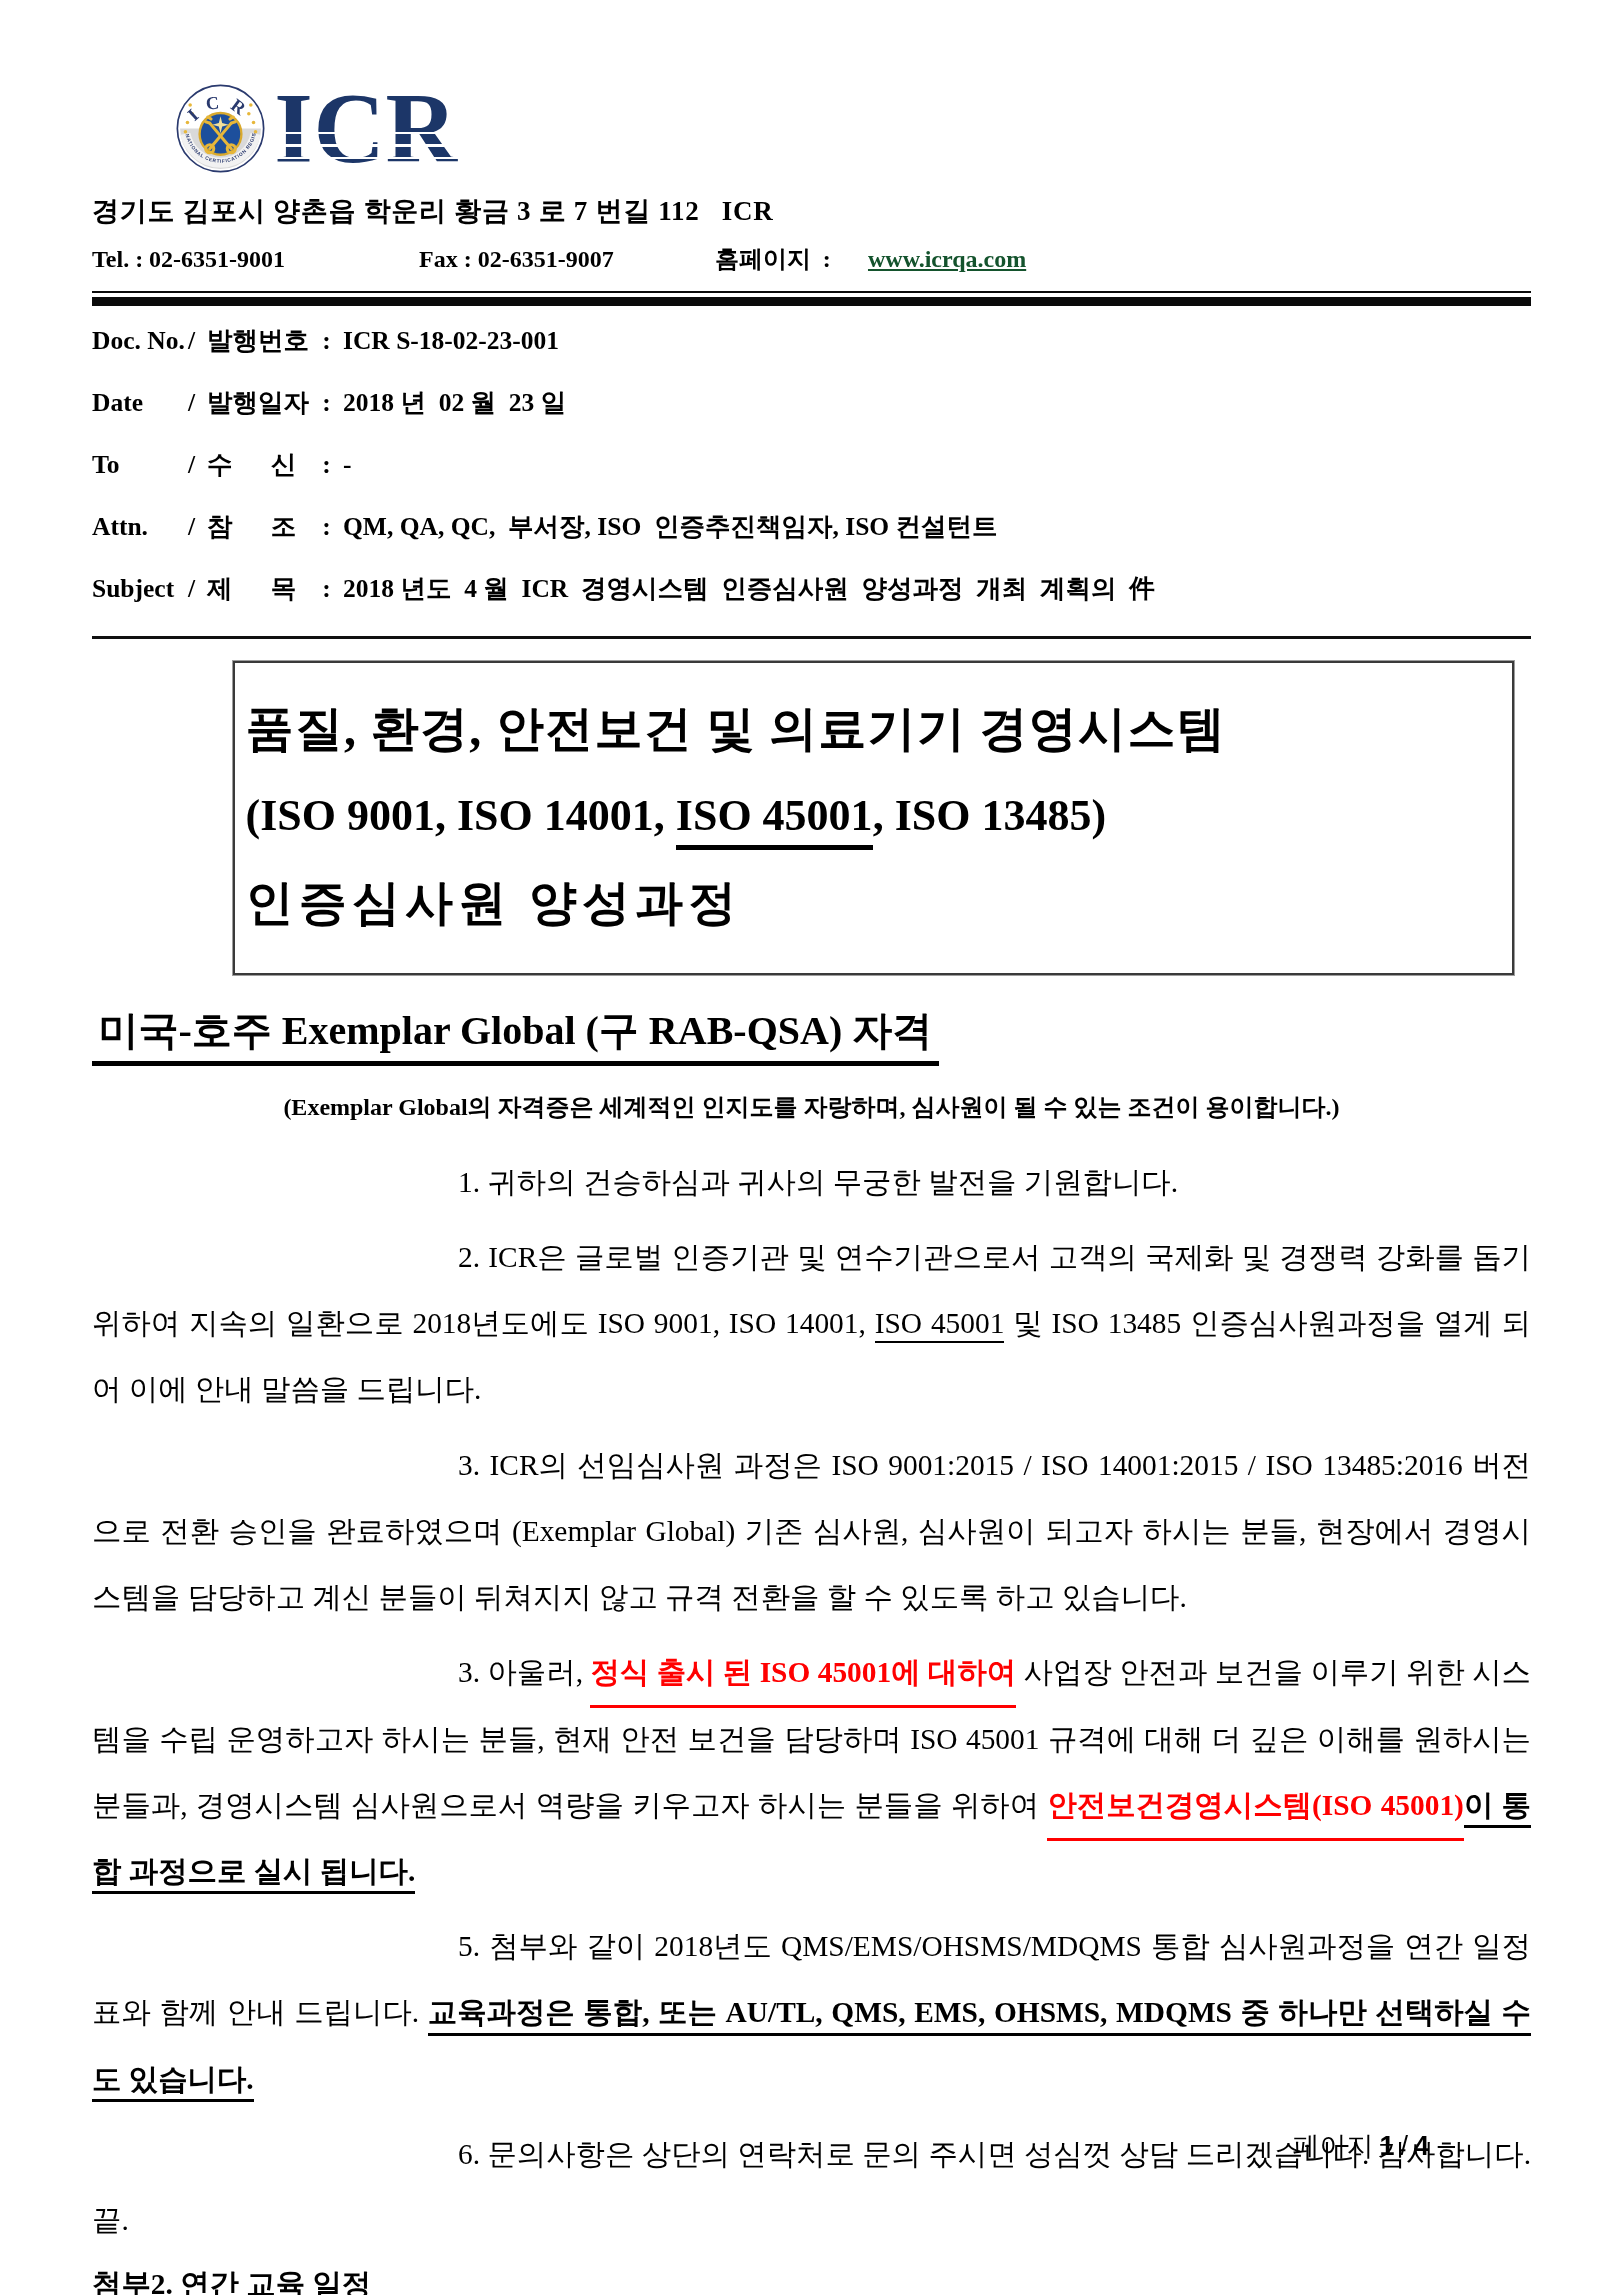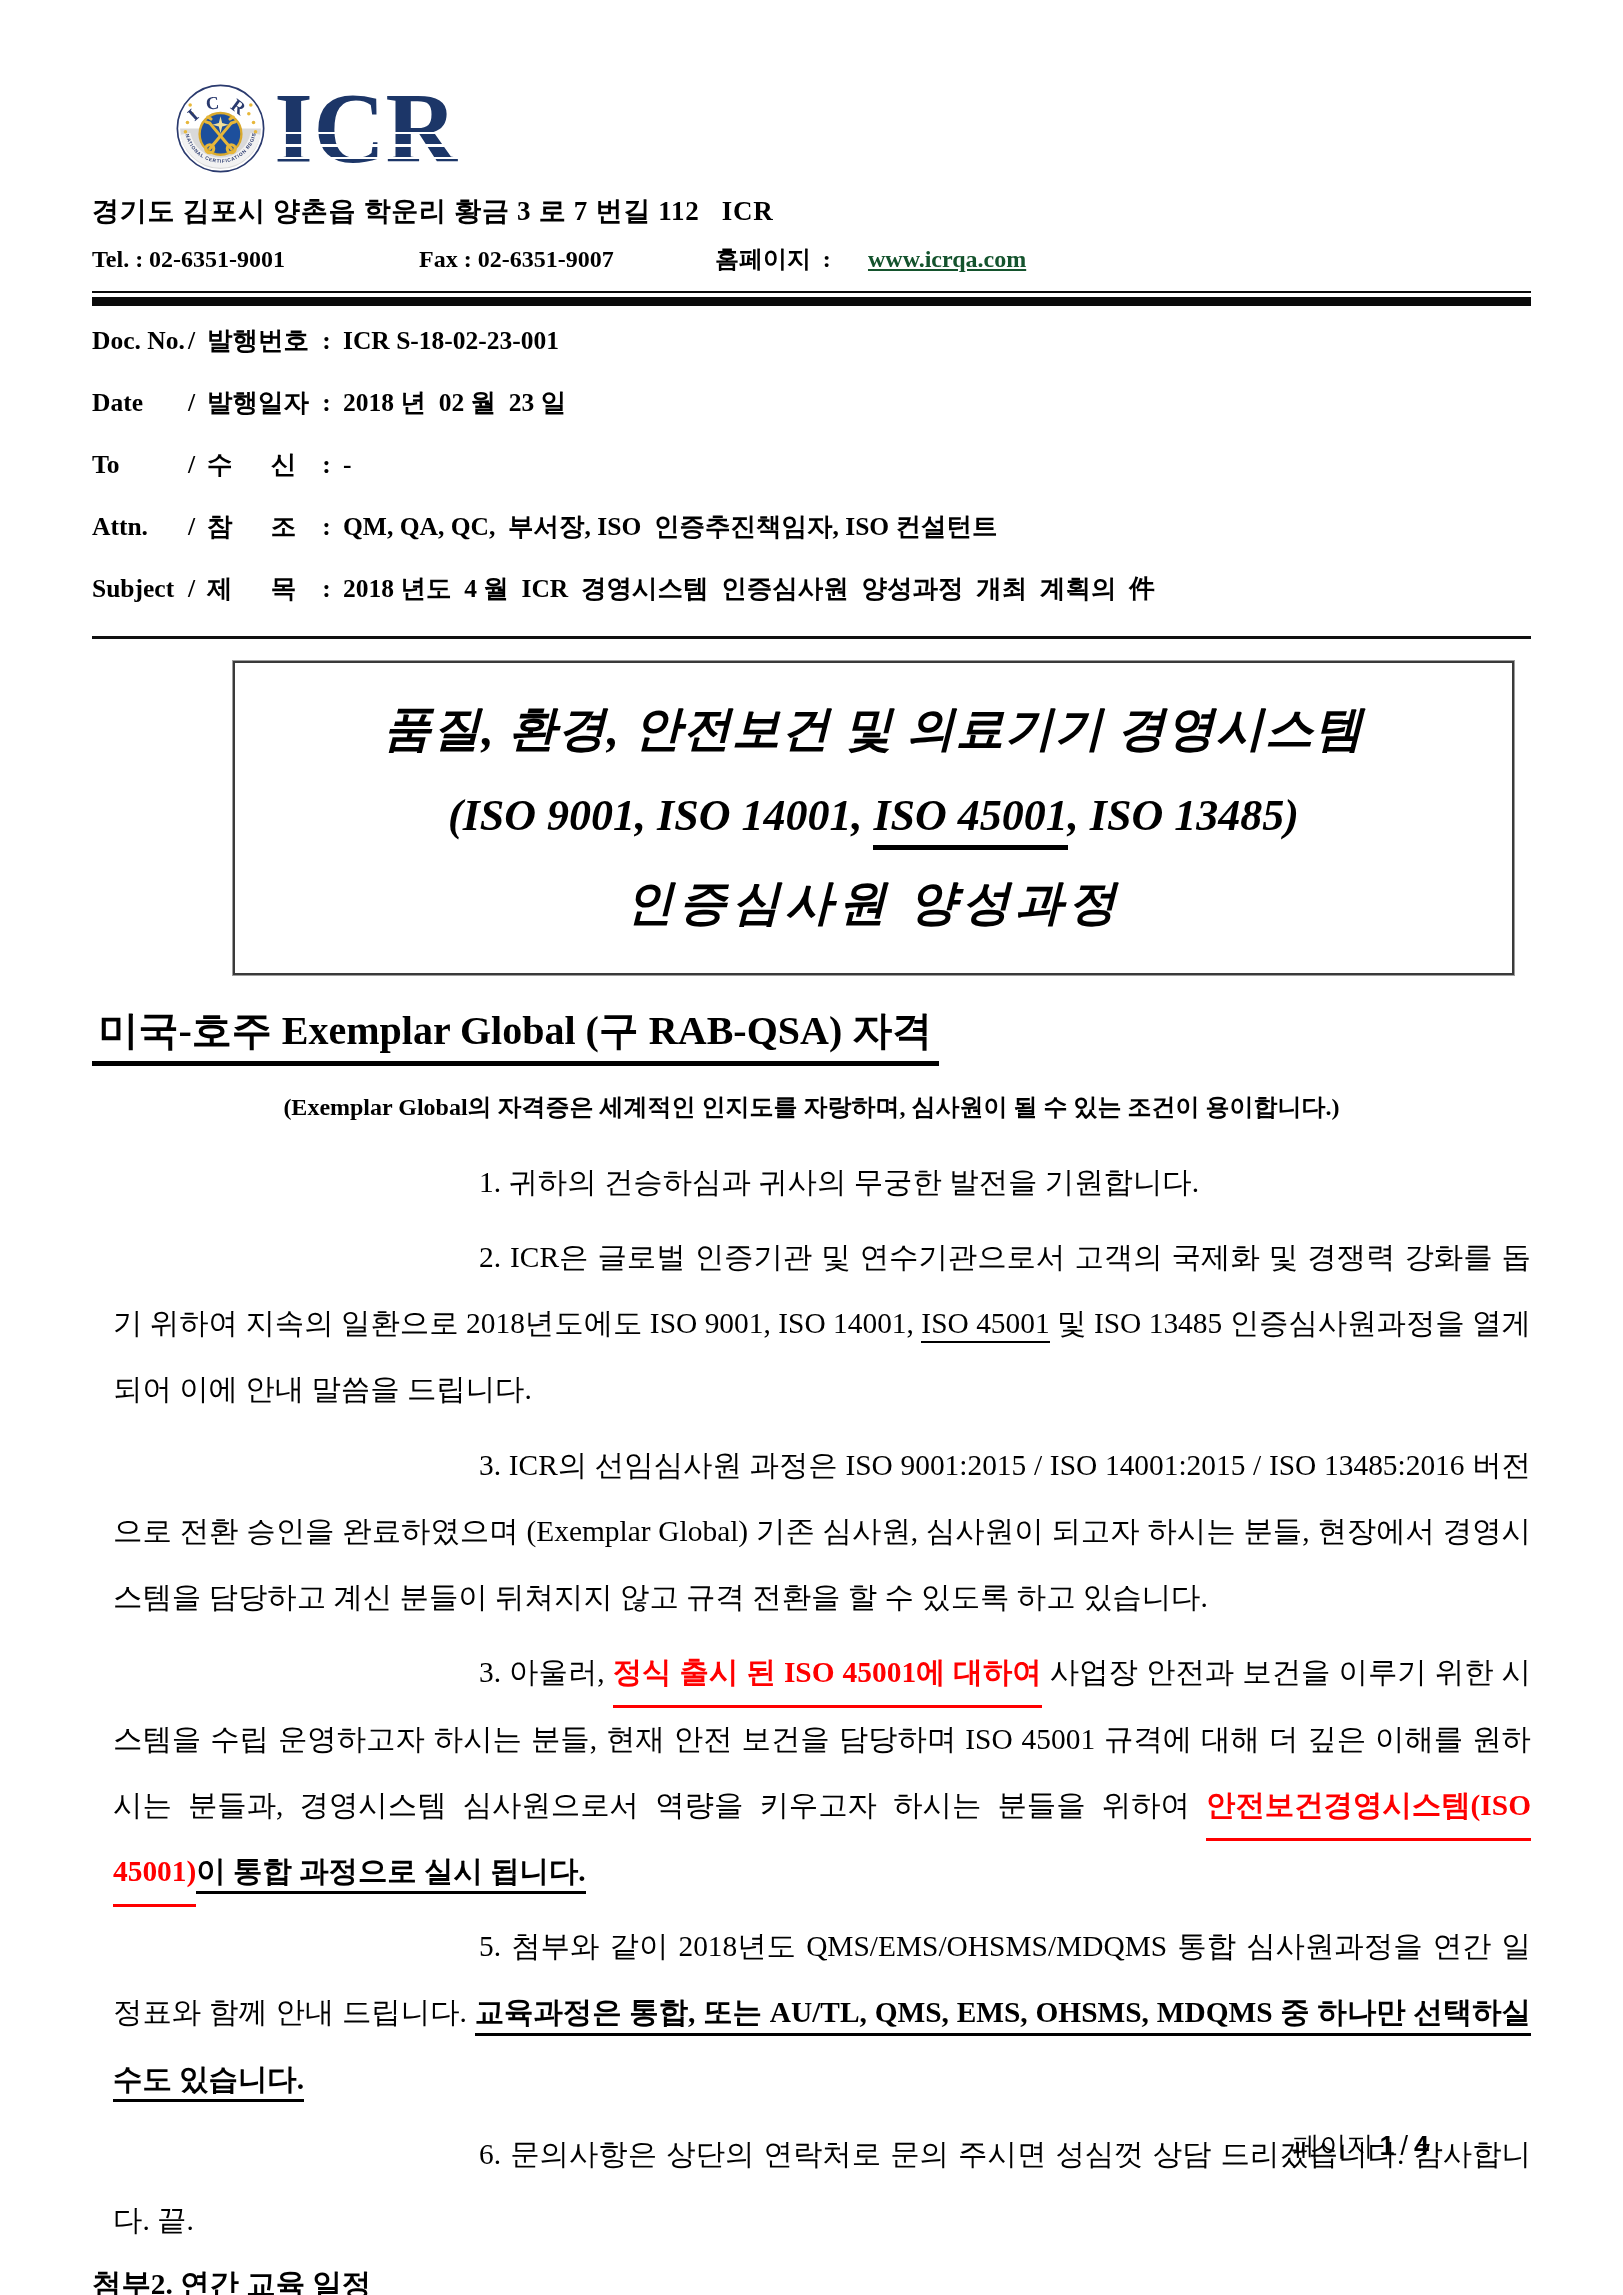--- a/index.html
+++ b/index.html
@@ -45,33 +45,33 @@
   .doc-row .sl { width:31px; text-align:center; }
   .doc-row .ko { width:103px; white-space:pre; }
   .doc-row .co { width:33px; text-align:center; }
   .doc-row .val { flex:1; white-space:pre-wrap; }
   .rule-thin { height:3.3px; background:#101010; margin-top:2.6px; }
 
   
   .title-box {
     margin:22px 17px 0 141px;
     border:2px solid #3a3a3a; outline:0.7px solid #9d9d9d;
-    text-align:center; padding:34px 10.5px 38px 10.5px;font-style:italic;
+    padding:34px 10.5px 38px 10.5px;
   }
   .tb1 { font-size:48px; font-weight:bold; letter-spacing:1.3px; }
   .tb2 { font-size:44px; font-weight:bold; margin-top:29px; }
   .tb2 .u  { border-bottom:5.9px solid #000; padding-bottom:5.2px; }
   .tb3 { font-size:48px; font-weight:bold; letter-spacing:5.2px; margin-top:30px; }
 
   .headline { text-align:left; margin-top:27.5px; font-size:40px; font-weight:bold; }
   .headline .hl { border-bottom:5.2px solid #000; padding:0 6.5px 7.9px 6.5px; }
   .subtitle { text-align:center; margin-top:33px; font-size:24px; font-weight:bold; }
 
   
-  .body { margin-top:26px; font-size:29.4px; line-height:2.25; text-align:justify;margin-left:21px; }
+  .body { margin-top:26px; font-size:29.4px; line-height:2.25; text-align:justify; }
   .body p { margin:0 0 9.2px 0; text-indent:366px; }
   .u45 { border-bottom:2.6px solid #000; padding-bottom:2px; }
   .red { color:#ff0000; font-weight:bold; border-bottom:3.9px solid #ff0000; padding-bottom:17px; }
   .bu  { font-weight:bold; border-bottom:3.9px solid #000; padding-bottom:4.6px; }
 
   
   .attach { margin-top:9.2px; font-size:29.4px; font-weight:bold; position:relative; }
   .attach .line { height:46px; display:flex; align-items:center; }
   .footer {
     position:absolute; right:194px; bottom:131px;

